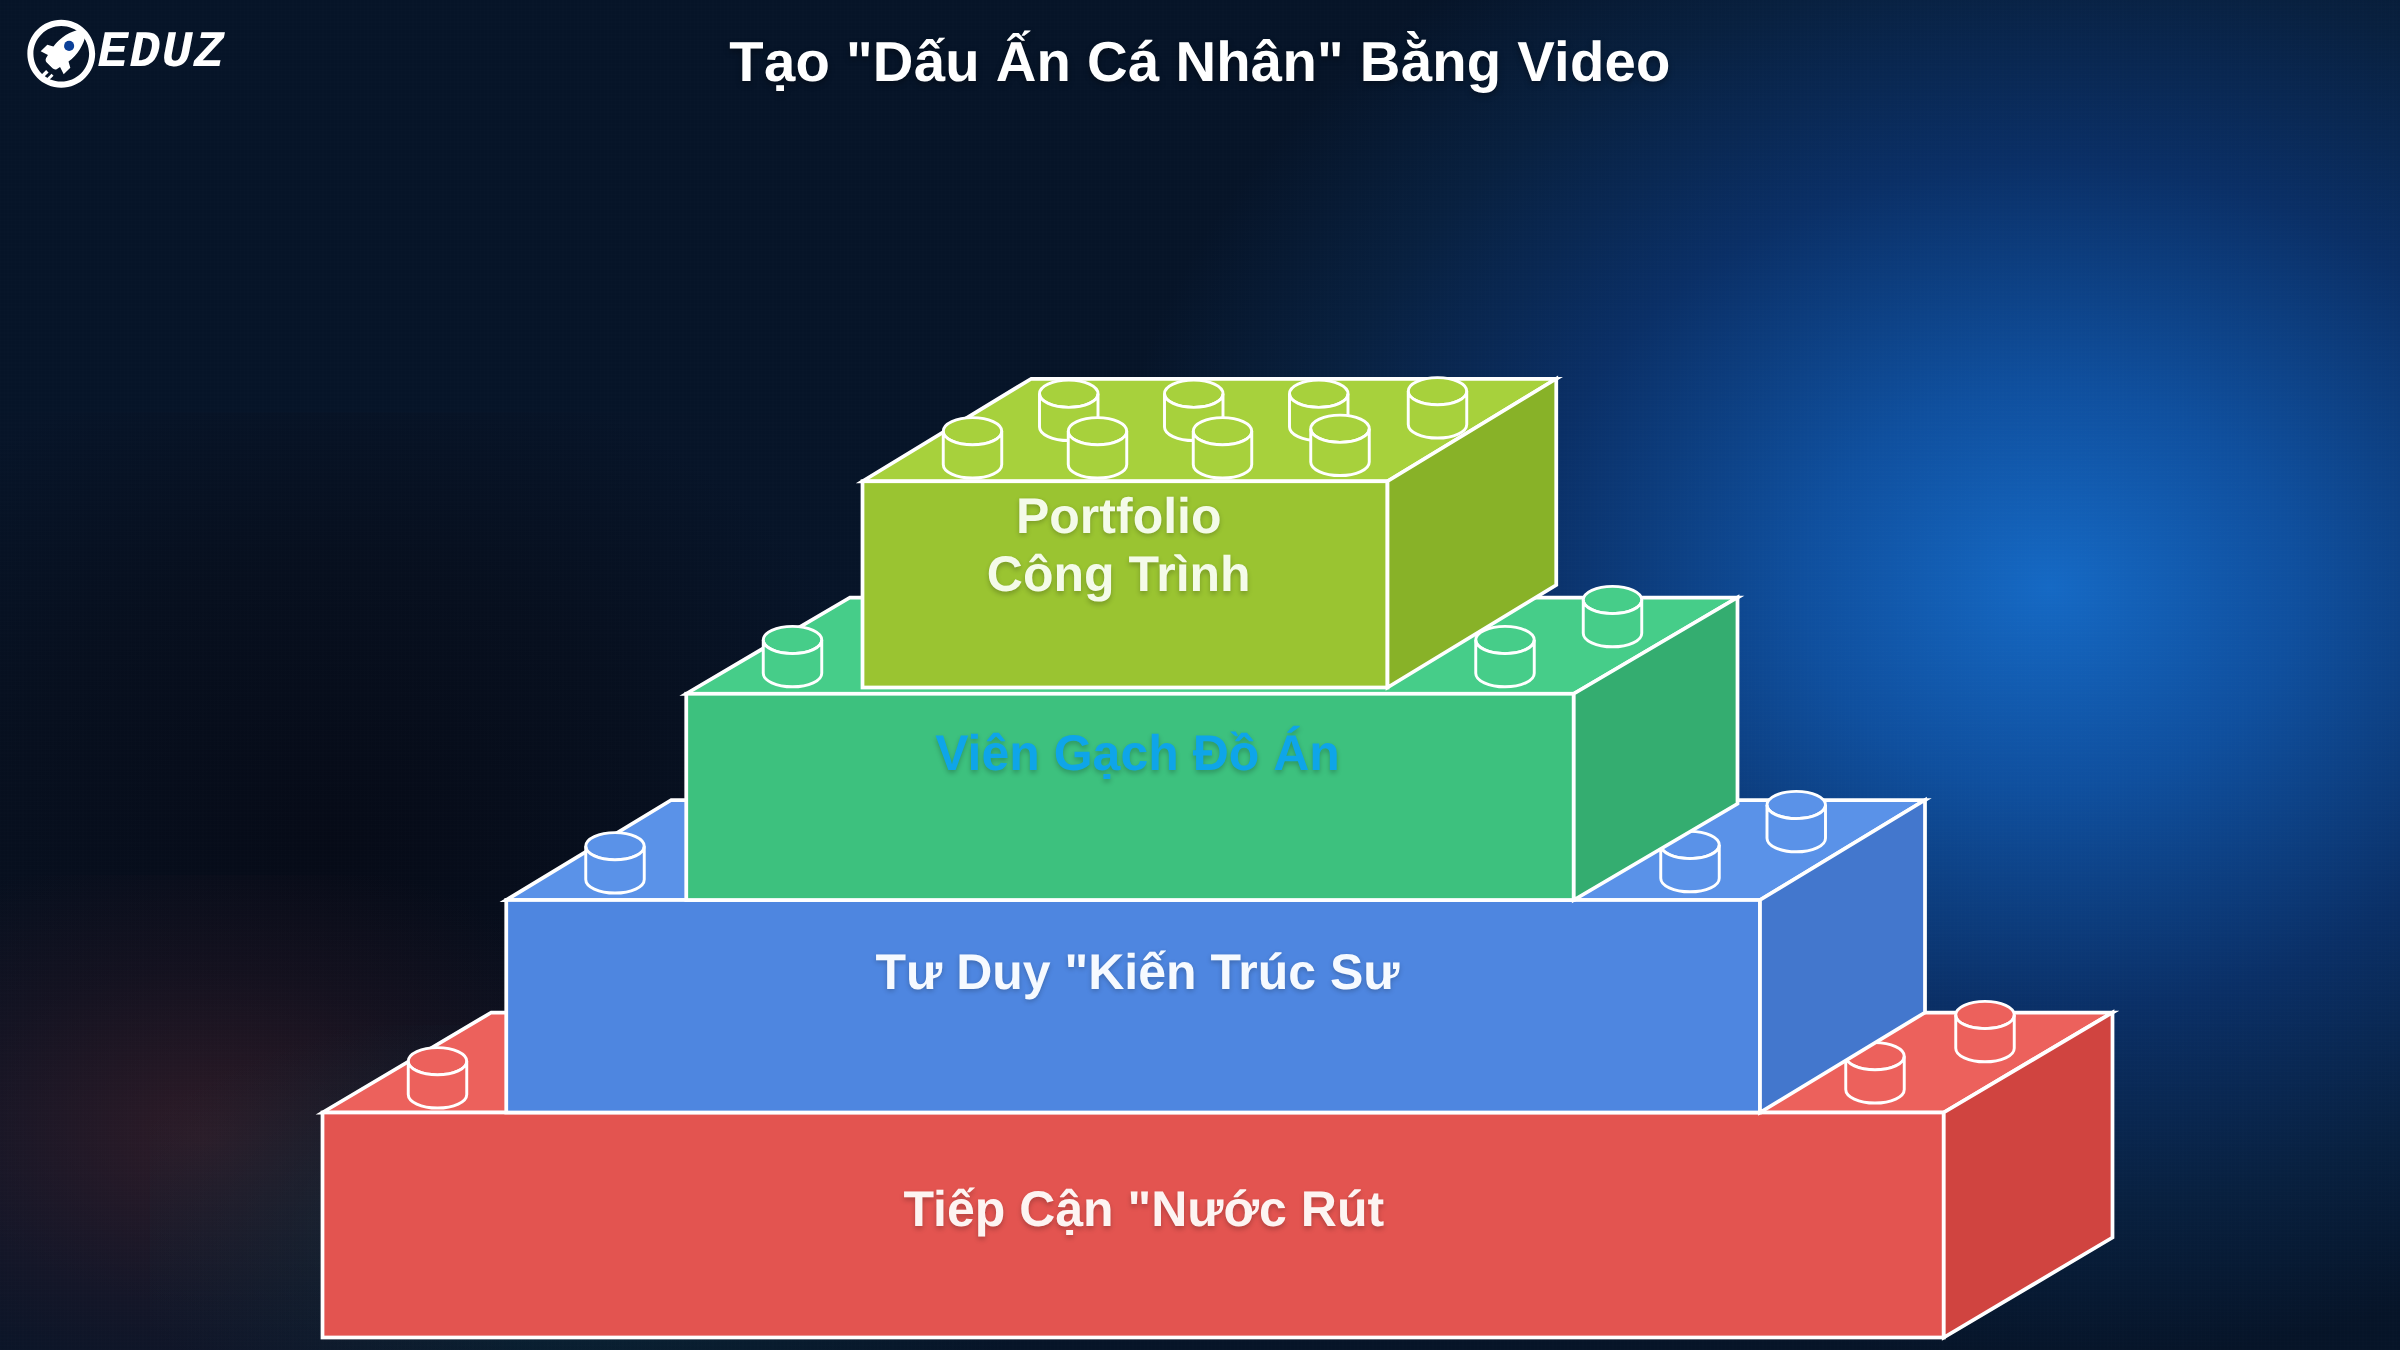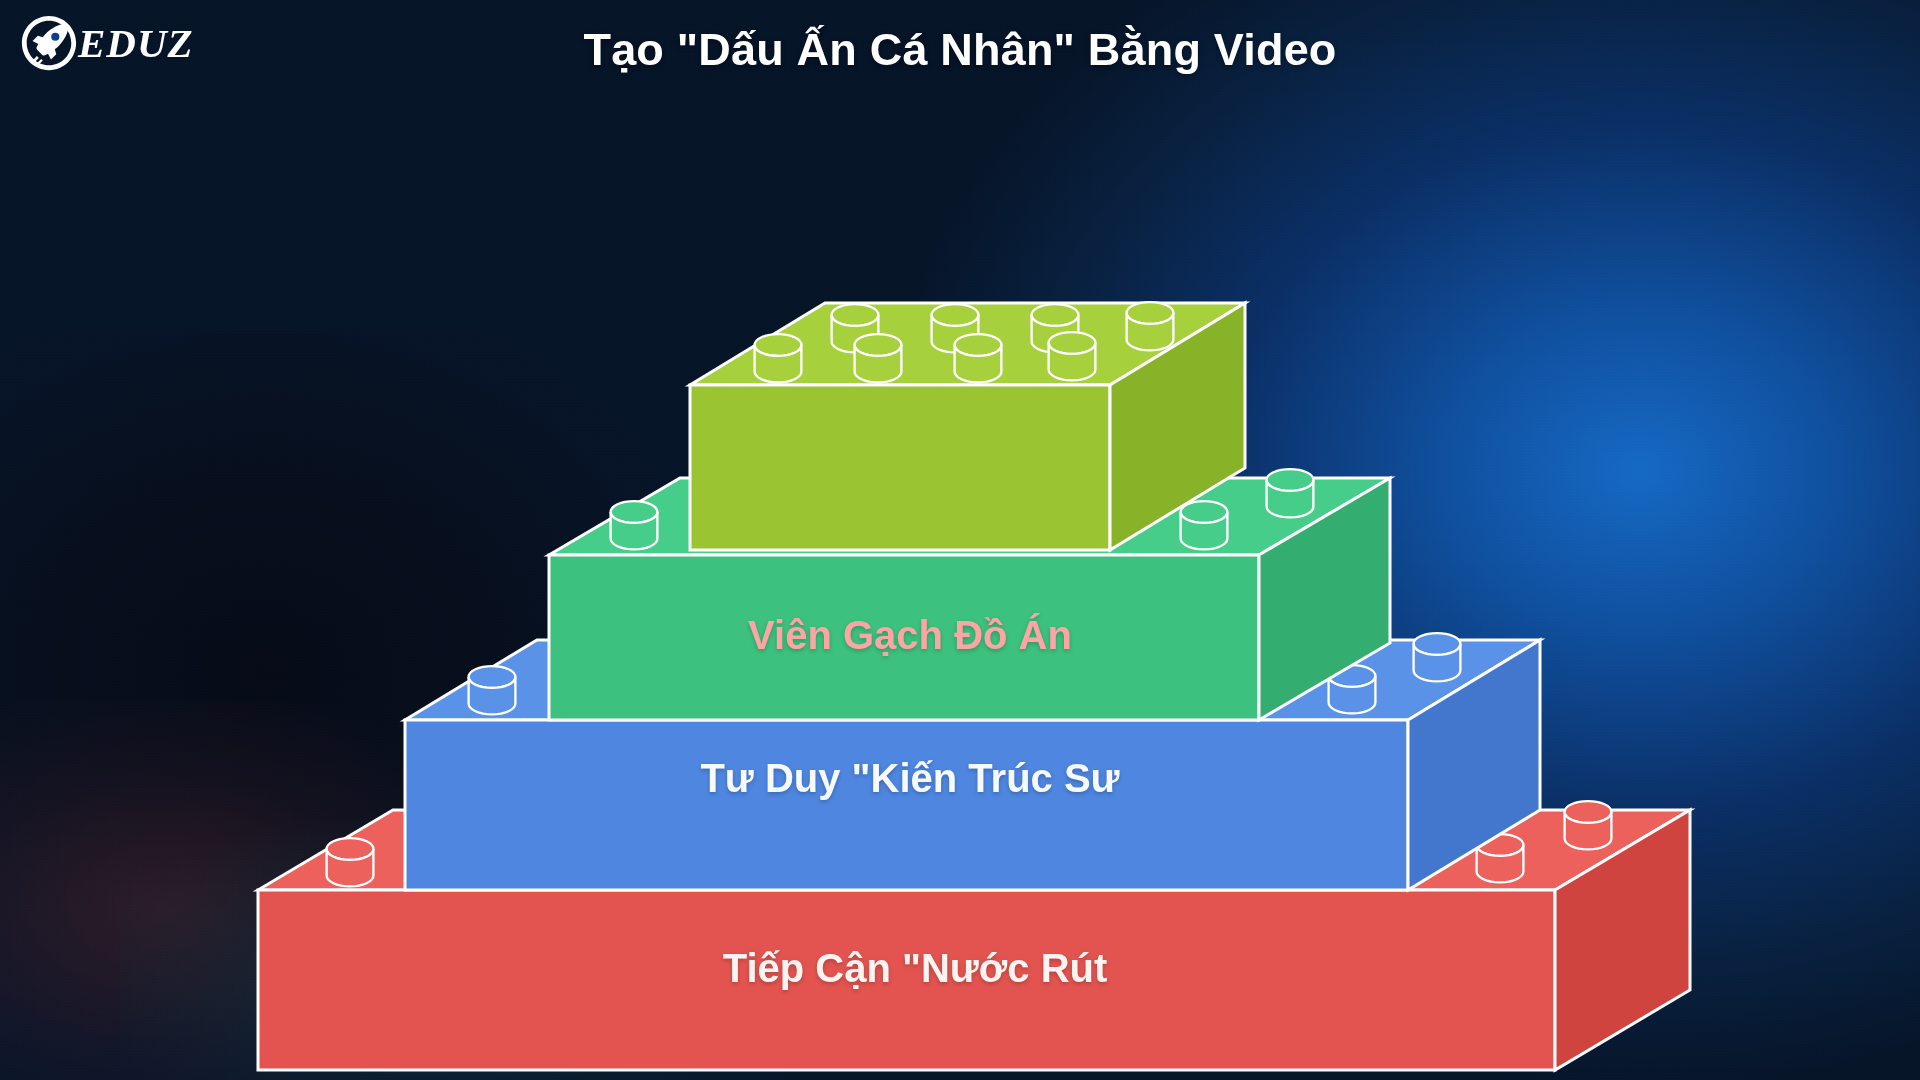--- a/index.html
+++ b/index.html
@@ -69,21 +69,21 @@
   }
   #logo .mark { width: 62px; height: 62px; display: block; }
   #logo .wordmark {
     font-size: 41px;
     font-weight: 800;
     font-style: italic;
     letter-spacing: 1px;
     color: #ffffff;
     line-height: 1;
     margin-left: -6px;
-    font-family: Liberation Serif, serif;
+    font-family: Liberation Mono, monospace;
   }
 
   
   #title {
     position: absolute;
     left: 0;
     top: 20px;
     width: 1920px;
     text-align: center;
     color: #ffffff;
@@ -110,21 +110,21 @@
     text-align: center;
     color: #ffffff;
     font-weight: 700;
     line-height: 1.18;
     text-shadow: 0 2px 4px rgba(0,0,0,0.22);
     pointer-events: none;
   }
   .brick-label .ln { display: block; }
 
   #label-top    { left: 690px; top: 390px;  width: 410px; font-size: 40px; color: #f4fbe9; }
-  #label-second { left: 560px; top: 580px;  width: 700px; font-size: 40px; color: #fca5a5; margin-top: 32px; }
+  #label-second { left: 560px; top: 580px;  width: 700px; font-size: 40px; color: #0ea5e9; }
   #label-third  { left: 430px; top: 755px;  width: 960px; font-size: 40px; color: #f6faff; }
   #label-bottom { left: 300px; top: 945px;  width: 1230px; font-size: 40px; color: #fdf4f2; }
 </style>
 </head>
 <body>
 
 <div id="stage">
 
   <div class="bg-base"></div>
   <div class="bg-dark-blob"></div>
@@ -254,20 +254,24 @@
               <use href="#stud-shape"></use>
             </g>
         </g>
 
         <rect x="690" y="385" width="420" height="165" fill="#9ac431" stroke="#ffffff" stroke-width="3"></rect>
 
         <polygon points="1110,385 1245,303 1245,468 1110,550" fill="#88b228" stroke="#ffffff" stroke-width="3"></polygon>
       </g>
     </svg>
 
+    <div class="brick-label" id="label-top">
+      <span class="ln">Portfolio</span>
+      <span class="ln">Công Trình</span>
+    </div>
 
     <div class="brick-label" id="label-second">
       <span class="ln">Viên Gạch Đồ Án</span>
     </div>
 
     <div class="brick-label" id="label-third">
       <span class="ln">Tư Duy "Kiến Trúc Sư</span>
     </div>
 
     <div class="brick-label" id="label-bottom">

